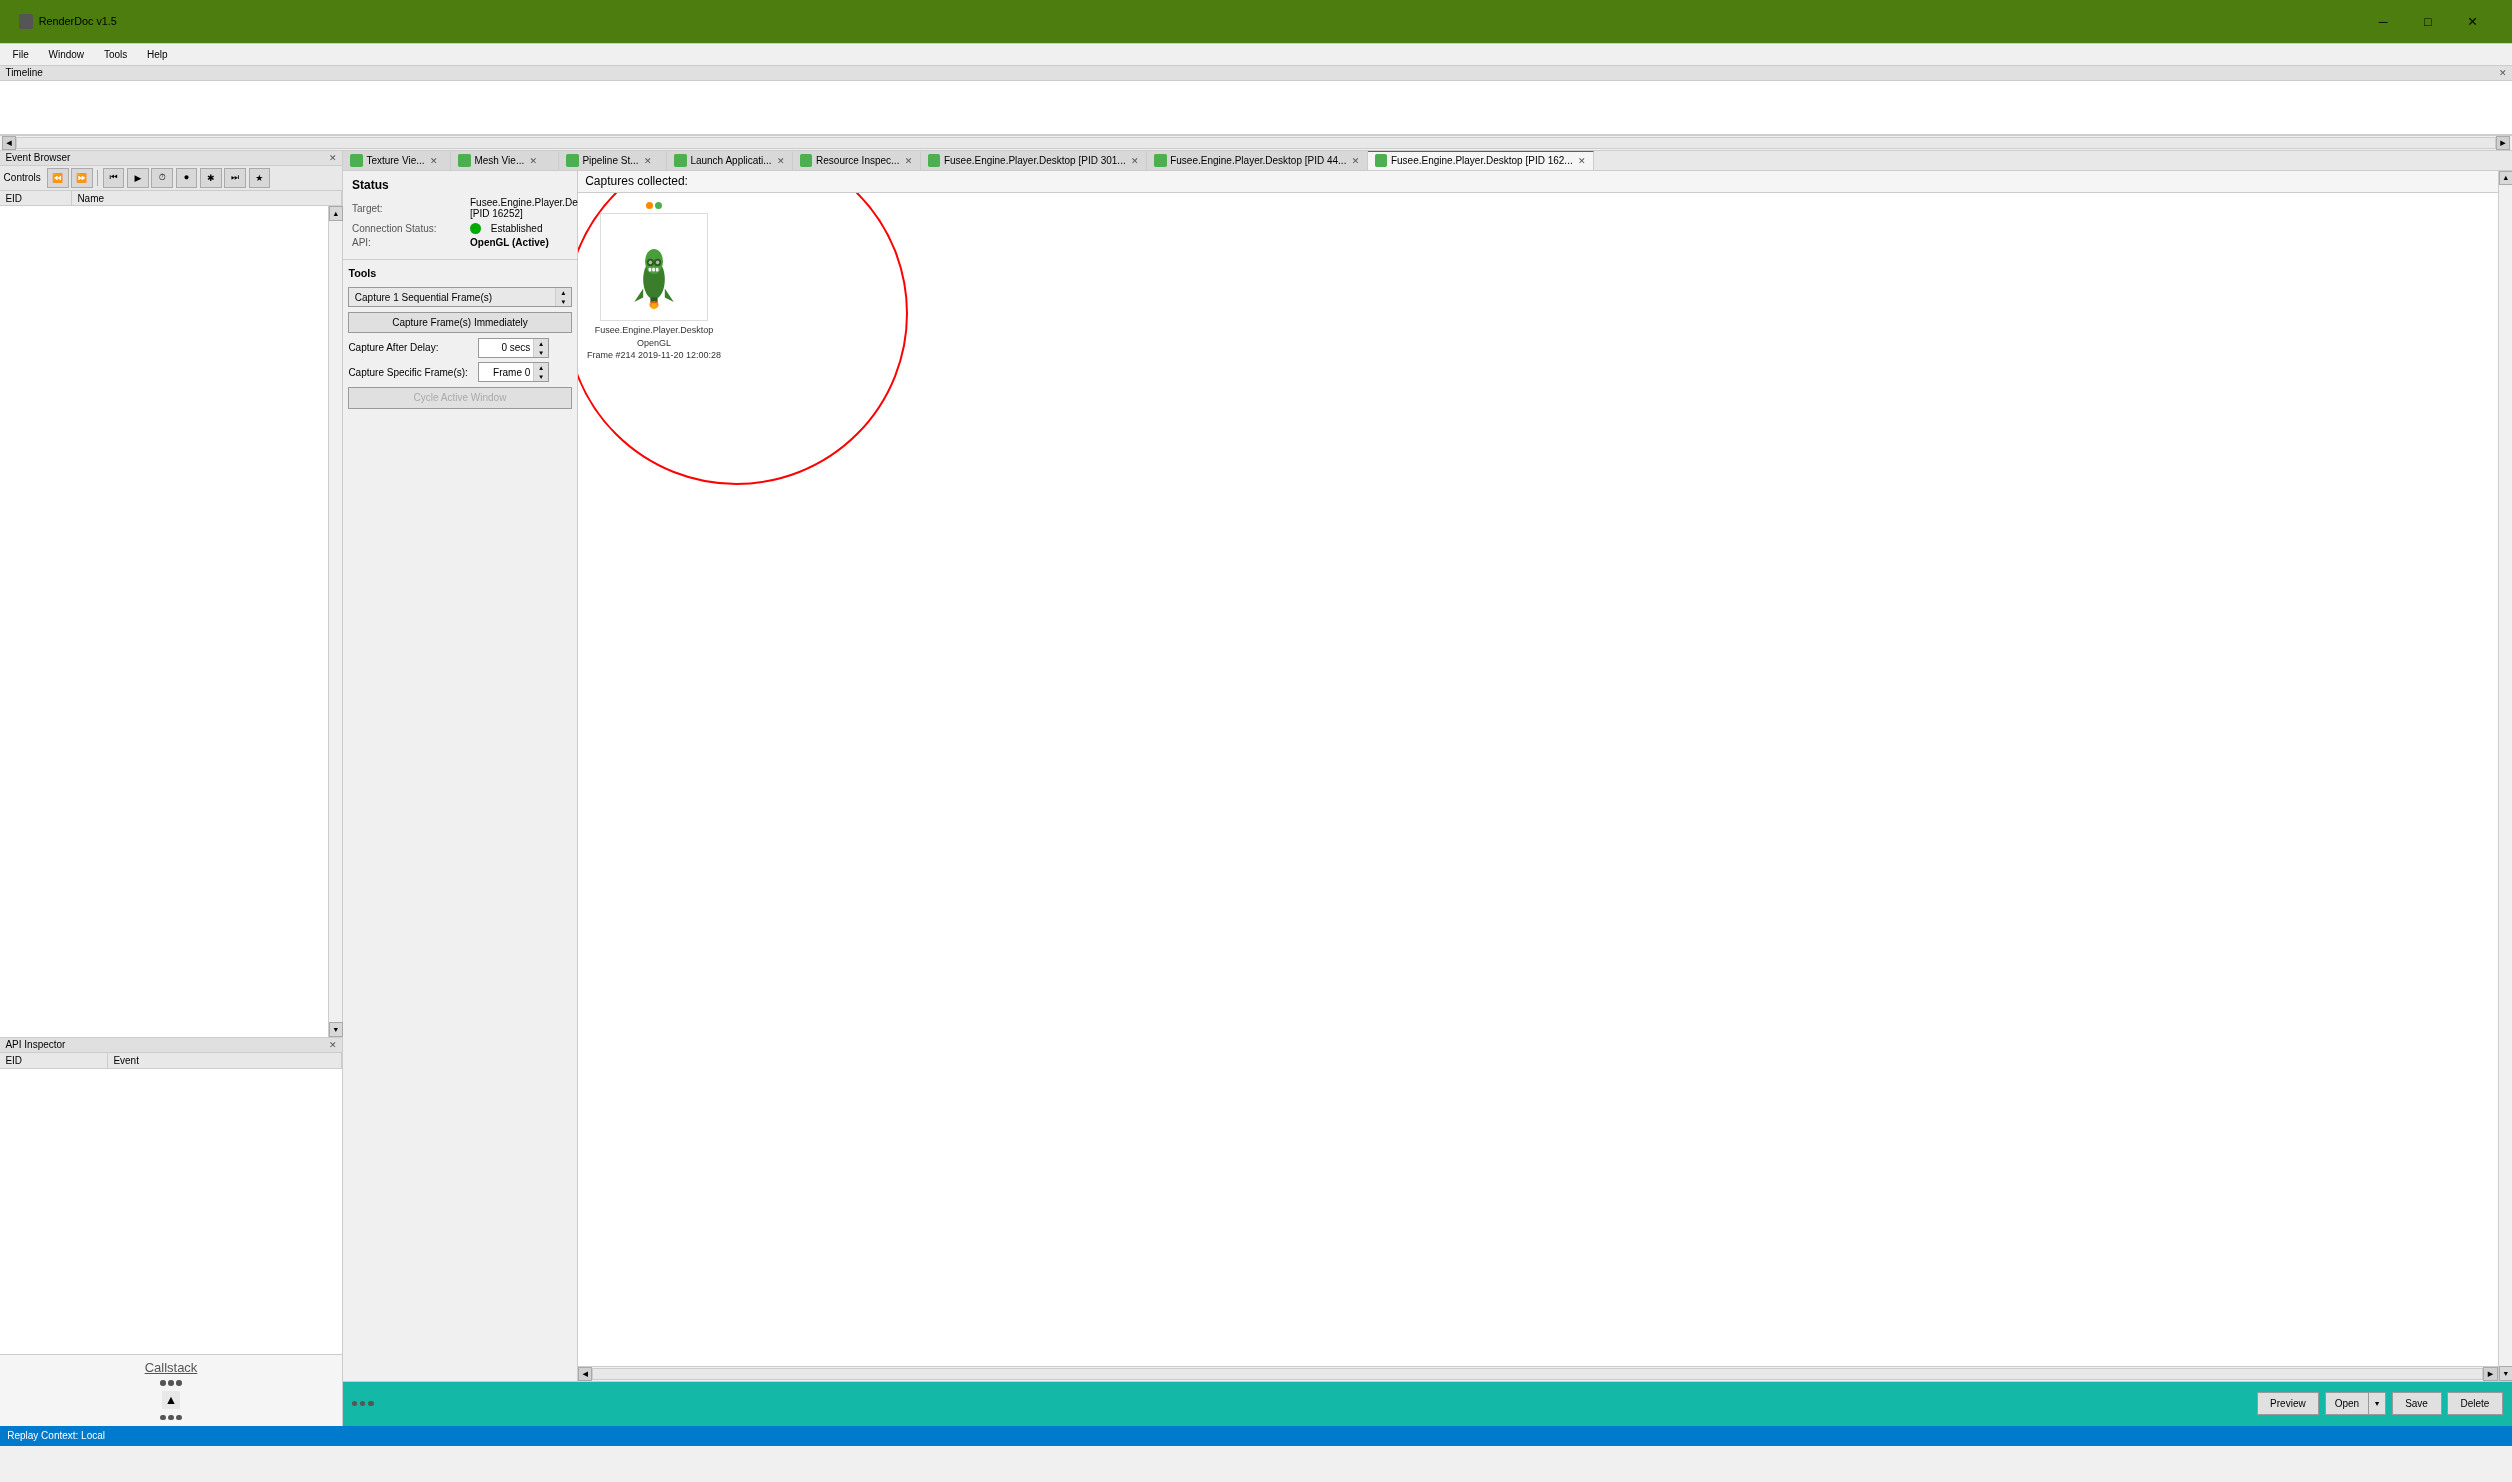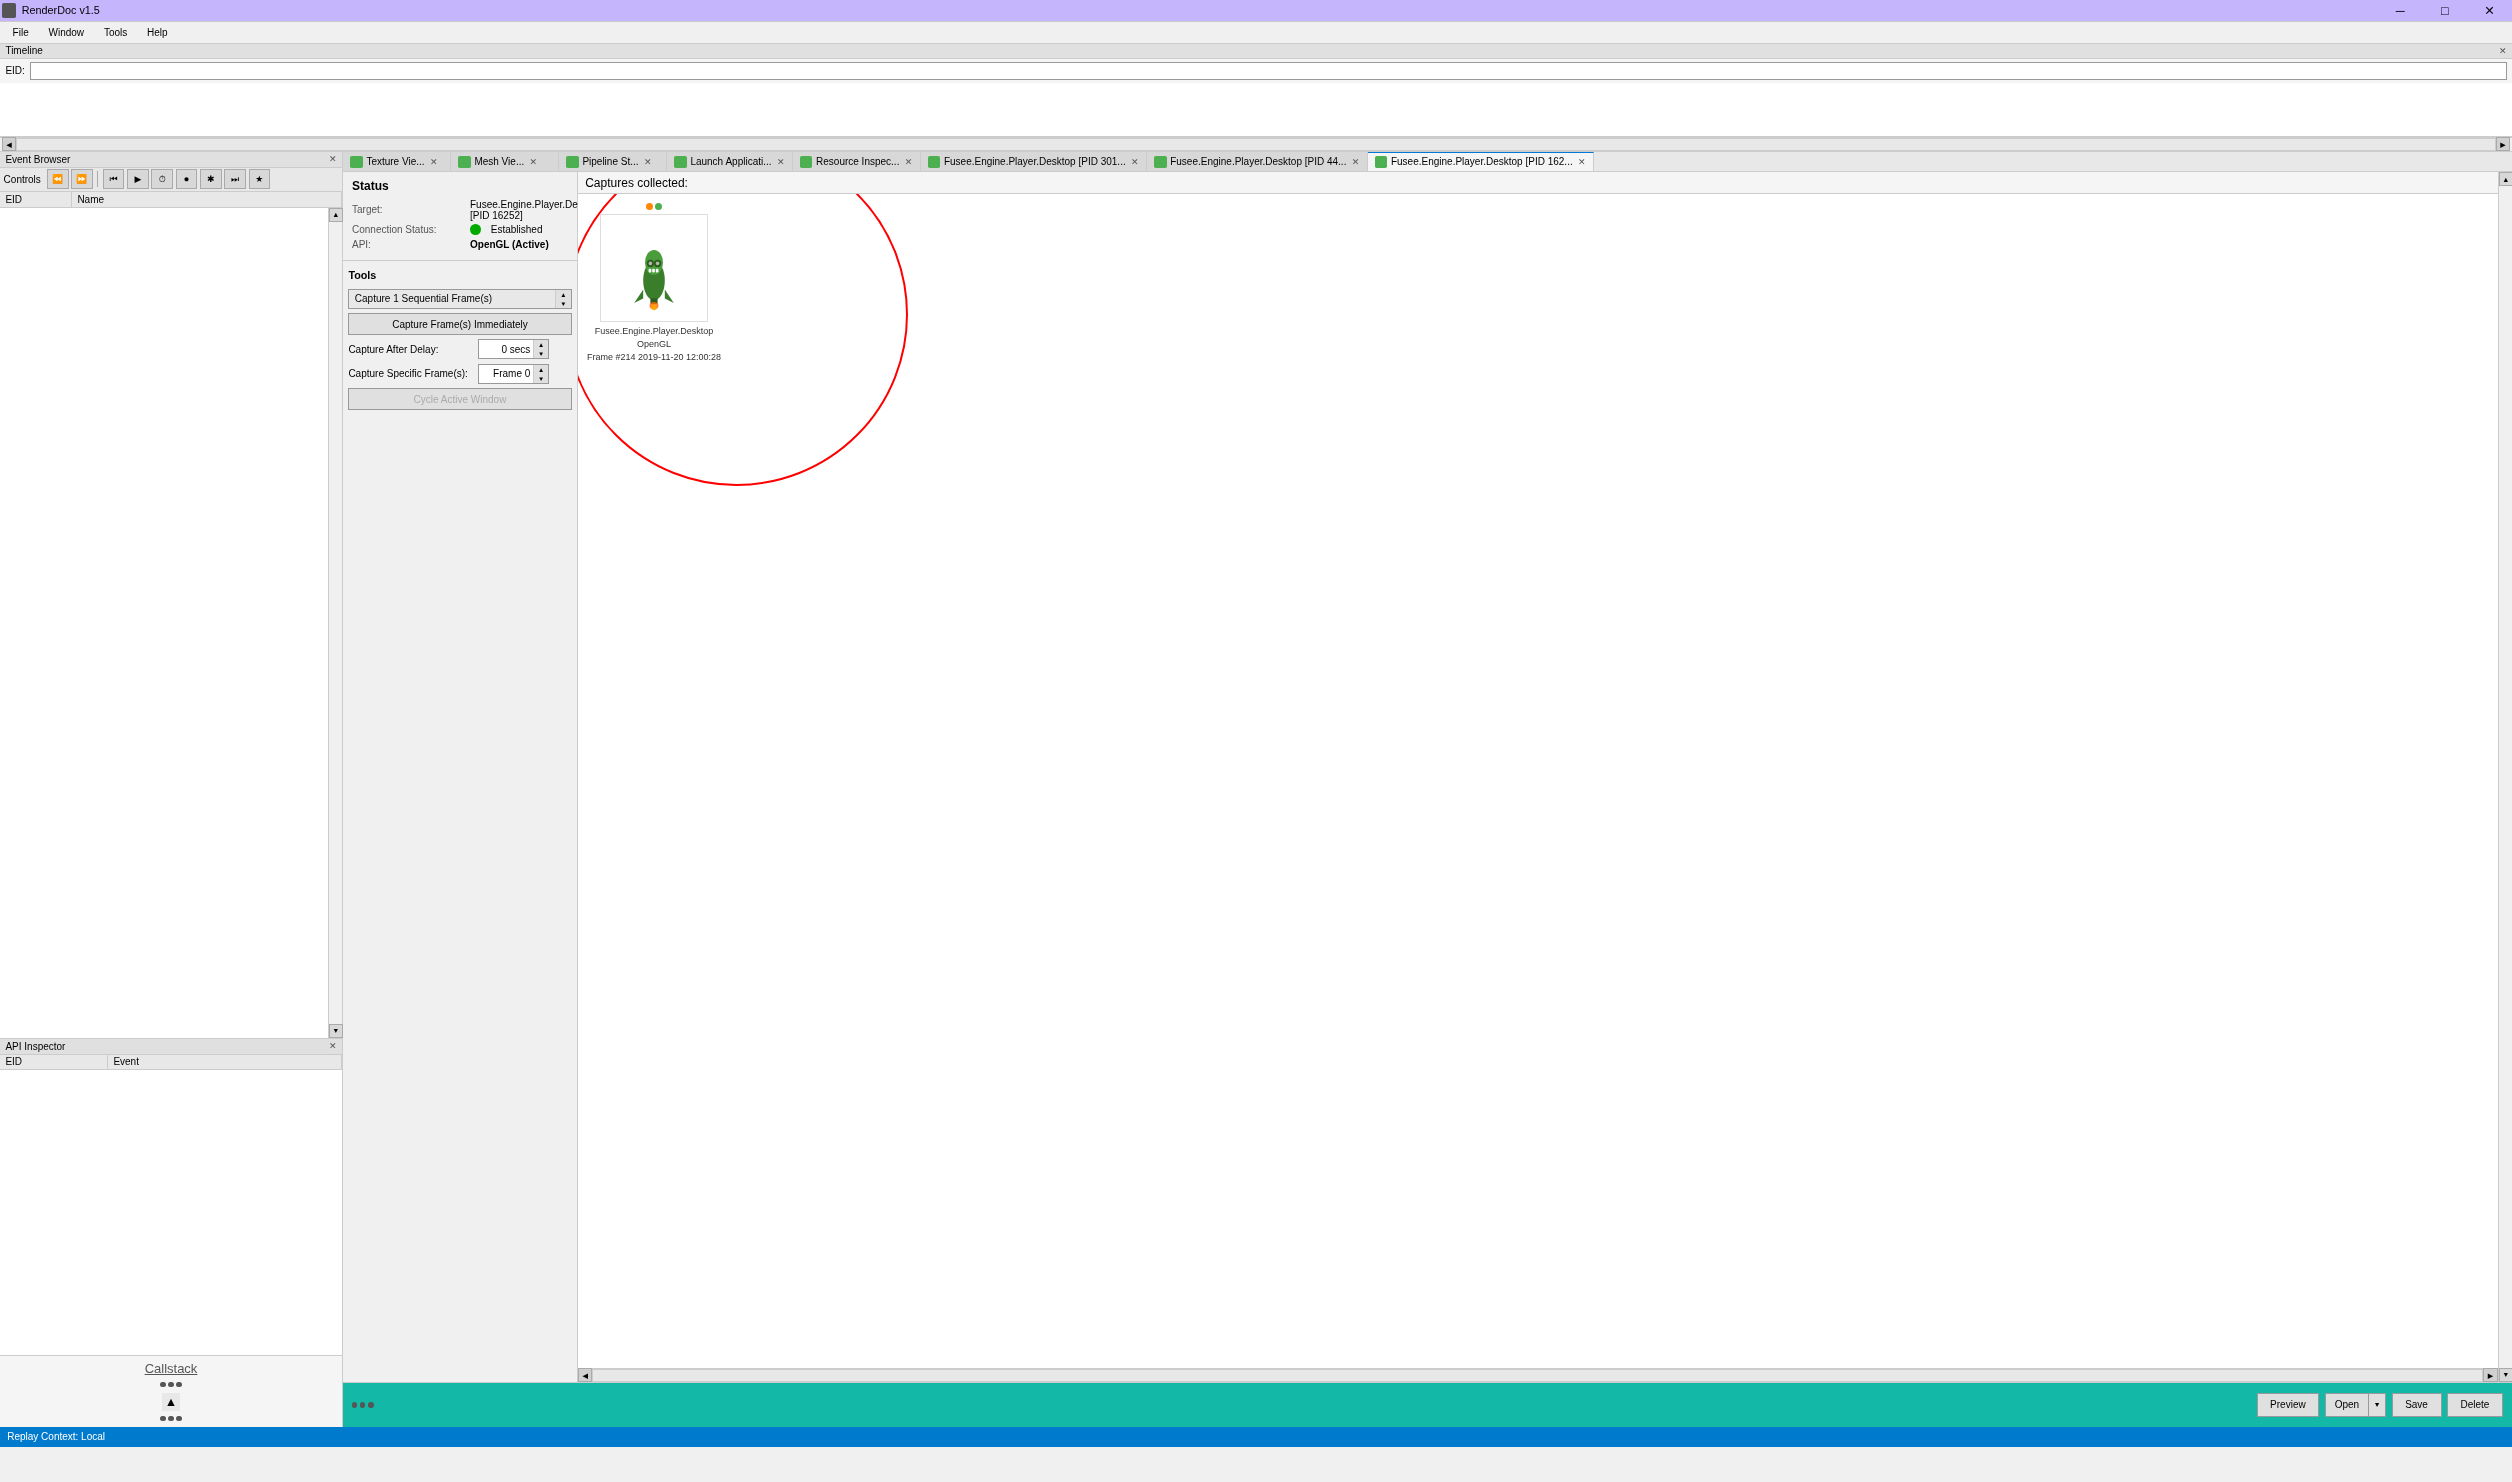--- a/index.html
+++ b/index.html
@@ -8,26 +8,26 @@
       font-size: 10px;
       background: #f0f0f0;
       width: 2512px;
       height: 1482px;
       overflow: hidden;
       color: #000;
     }
 
     
     .title-bar {
-      height: 22px;
-      background: #c4b5fd;
-      border-bottom: 0.9px solid #ccc;
-      display: flex;
-      align-items: center;
-      padding: 0 2px;
+      height: 44px;
+      background: #4d7c0f;
+      border-bottom: 0.9px solid #ccc;
+      display: flex;
+      align-items: center;
+      padding: 0 19px;
       justify-content: space-between;
     }
     .title-bar-left {
       display: flex;
       align-items: center;
       gap: 5.4px;
       font-size: 10.8px;
     }
     .title-bar-icon {
       width: 14.4px;
@@ -616,24 +616,20 @@
   <div class="menu-item">File</div>
   <div class="menu-item">Window</div>
   <div class="menu-item">Tools</div>
   <div class="menu-item">Help</div>
 </div>
 
 <div class="timeline-panel">
   <div class="panel-header">
     <span>Timeline</span>
     <span class="panel-close-btn">✕</span>
-  </div>
-  <div class="eid-row">
-    <span class="eid-label">EID:</span>
-    <input class="eid-input" type="text" value="" style="">
   </div>
   <div class="timeline-body"></div>
   <div class="timeline-scrollbar">
     <div class="scroll-arrow">◀</div>
     <div class="scroll-track"></div>
     <div class="scroll-arrow">▶</div>
   </div>
 </div>
 
 <div class="main-layout">

